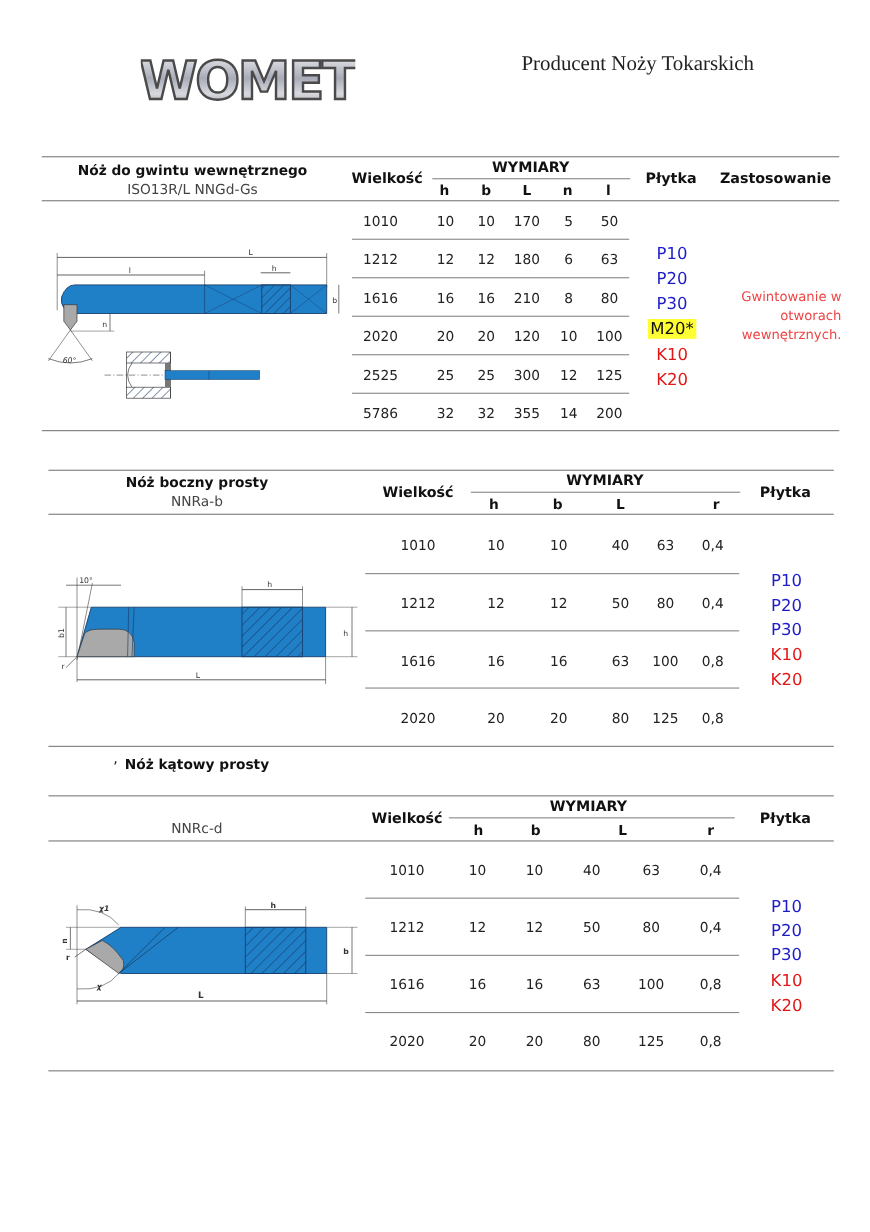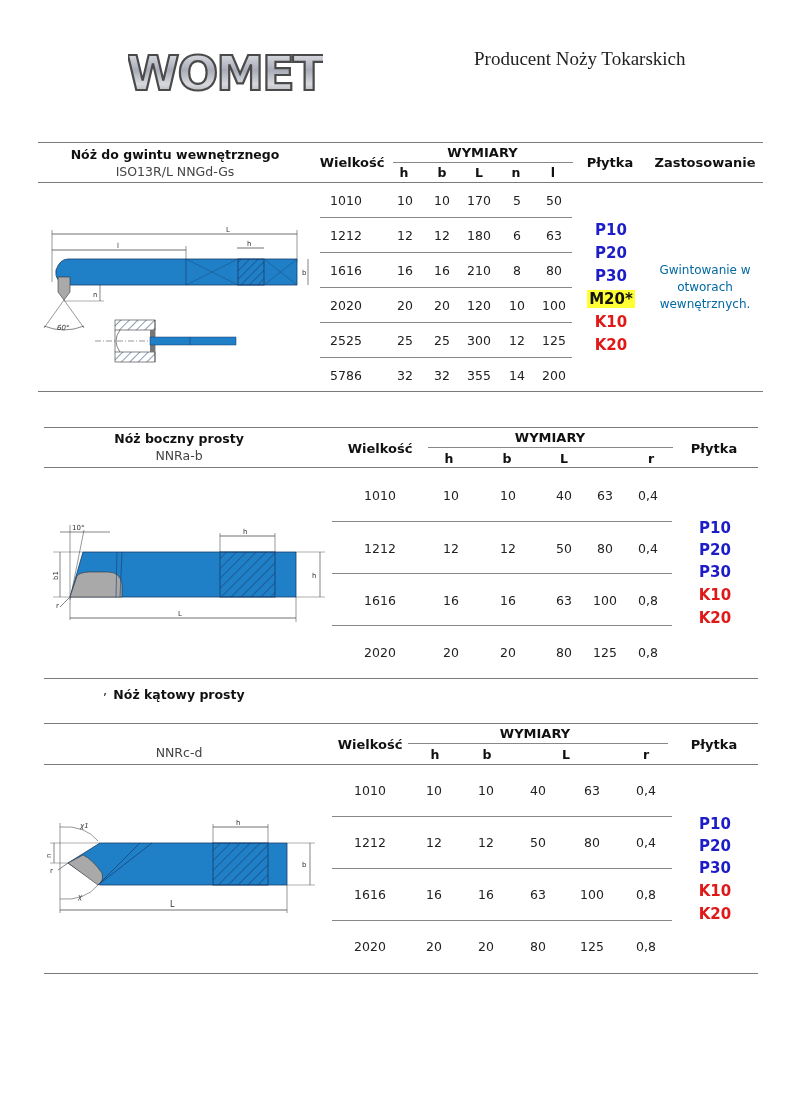--- a/index.html
+++ b/index.html
@@ -14,27 +14,27 @@
   .hr-thin { position: absolute; height: 0; border-top: 1px solid #888; }
 
   .t-title { position: absolute; font-family: "DejaVu Sans", sans-serif; font-weight: bold;
              font-size: 12.5px; color: #111; text-align: center; white-space: nowrap; }
   .t-sub { position: absolute; font-size: 12.5px; color: #444; text-align: center; white-space: nowrap; }
   .hdr { position: absolute; font-weight: bold; font-size: 13px; color: #111;
          text-align: center; white-space: nowrap; }
   .col-h { position: absolute; font-weight: bold; font-size: 12.5px; color: #111;
            text-align: center; width: 30px; }
   .cell { position: absolute; font-size: 12.5px; color: #222; text-align: center; width: 40px; }
-  .grade { position: absolute; font-weight: bold; font-size: 15px; text-align: center;
+  .grade { position: absolute; font-weight: normal; font-size: 15px; text-align: center;
            width: 50px; line-height: 19px; }
   .grade.blue { color: #1c1cc8; }
   .grade.red { color: #e01818; }
   .grade.black { color: #111; }
   .grade.hl span { background: #ffff33; padding: 0 2px; }
-  .zast { position: absolute; font-size: 12px; color: #0369a1; text-align: center;
+  .zast { position: absolute; font-size: 12px; color: #ef4444; text-align: right;
           width: 120px; line-height: 17px; }
   .comma { position: absolute; font-size: 13px; color: #222; }
 </style>
 </head>
 <body>
 
 <div class="abs logo">
   <svg width="195" height="64" viewBox="0 0 195 64">
     <defs>
       <linearGradient id="metal" x1="0" y1="0" x2="0" y2="1">
@@ -331,21 +331,21 @@
 
 <div>
   <div class="grade blue" style="left:690px; top:815px;">P10</div>
   <div class="grade blue" style="left:690px; top:837px;">P20</div>
   <div class="grade blue" style="left:690px; top:859px;">P30</div>
   <div class="grade red" style="left:690px; top:882px;">K10</div>
   <div class="grade red" style="left:690px; top:905px;">K20</div>
 </div>
 <div class="hr" style="left:44px; top:973px; width:714px;"></div>
 
-<div class="abs" style="left:40px; top:815px; width:280px; height:100px;">
+<div class="abs" style="left:50px; top:815px; width:280px; height:100px;font-weight:bold;">
   <svg width="280" height="100" viewBox="0 0 280 100">
     <defs>
       <pattern id="hatch3" width="7" height="7" patternUnits="userSpaceOnUse" patternTransform="rotate(45)">
         <line x1="0" y1="0" x2="0" y2="7" stroke="#1a3a66" stroke-width="1"></line>
       </pattern>
     </defs>
     <line x1="20" y1="8" x2="20" y2="98" stroke="#333" stroke-width="0.5"></line>
     <path d="M20 12 Q45 10 58 26" fill="none" stroke="#333" stroke-width="0.5"></path>
     <text x="40" y="13" font-size="7" font-style="italic" fill="#333">χ1</text>
     <path d="M20 84 Q45 86 58 70" fill="none" stroke="#333" stroke-width="0.5"></path>

